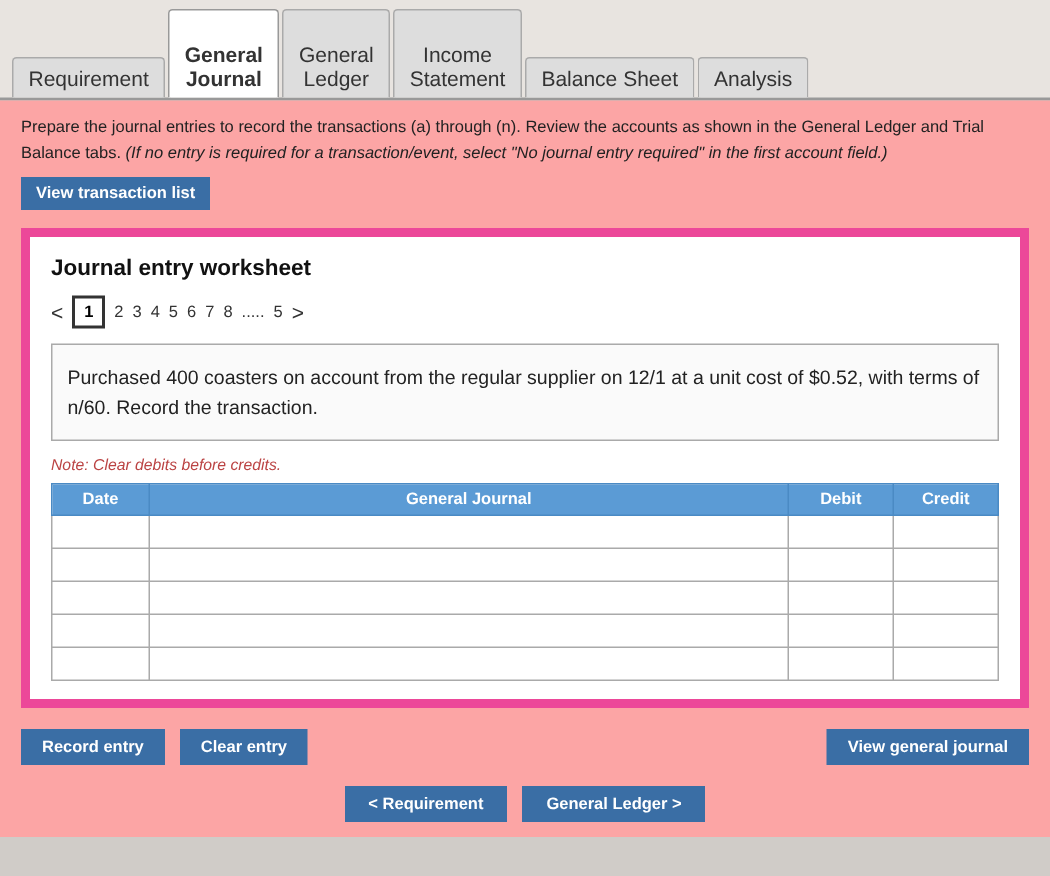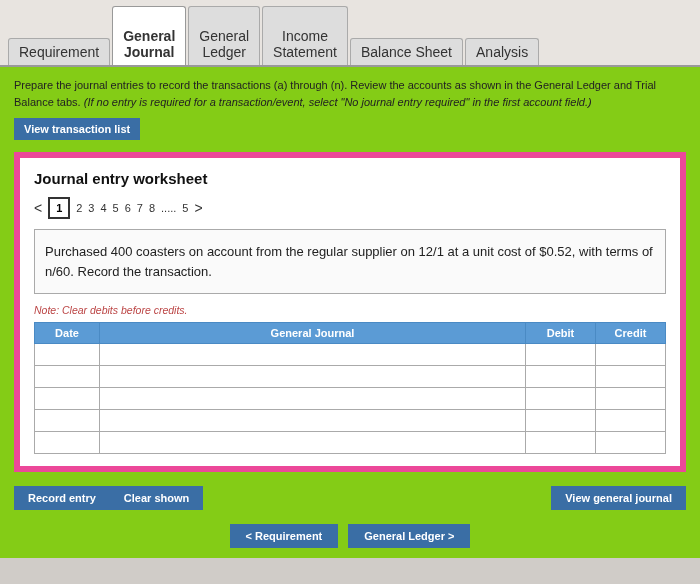--- a/index.html
+++ b/index.html
@@ -35,21 +35,21 @@
     }
     .tab.active {
       background: #fff;
       border-color: #999;
       font-weight: bold;
       z-index: 2;
     }
 
     
     .main-content {
-      background: #84cc16;
+      background: #fca5a5;
       padding: 10px 14px;
     }
 
     .instruction-text {
       font-size: 11px;
       color: #222;
       line-height: 1.5;
       margin-bottom: 8px;
     }
     .instruction-text .bold-italic {
@@ -169,20 +169,21 @@
     }
     .journal-table td.debit-col,
     .journal-table td.credit-col {
       width: 70px;
       min-width: 70px;
     }
 
     
     .action-buttons {
       display: flex;
+      gap: 10px;
       margin-top: 14px;
       align-items: center;
     }
     .action-btn {
       background: #3a6ea5;
       color: #fff;
       border: none;
       padding: 6px 14px;
       font-size: 11px;
       cursor: pointer;
@@ -305,21 +306,21 @@
           <td class="debit-col"><input type="text" style="width: 100%; border: none; outline: none; font-size: 11px;"></td>
           <td class="credit-col"><input type="text" style="width: 100%; border: none; outline: none; font-size: 11px;"></td>
         </tr>
       </tbody>
     </table>
   </div>
 
   
   <div class="action-buttons">
     <button class="action-btn">Record entry</button>
-    <button class="action-btn">Clear shown</button>
+    <button class="action-btn">Clear entry</button>
     <div class="spacer"></div>
     <button class="action-btn">View general journal</button>
   </div>
 
   
   <div class="bottom-nav">
     <button class="bottom-nav-btn">&lt; Requirement</button>
     <button class="bottom-nav-btn">General Ledger &gt;</button>
   </div>
 </div>

